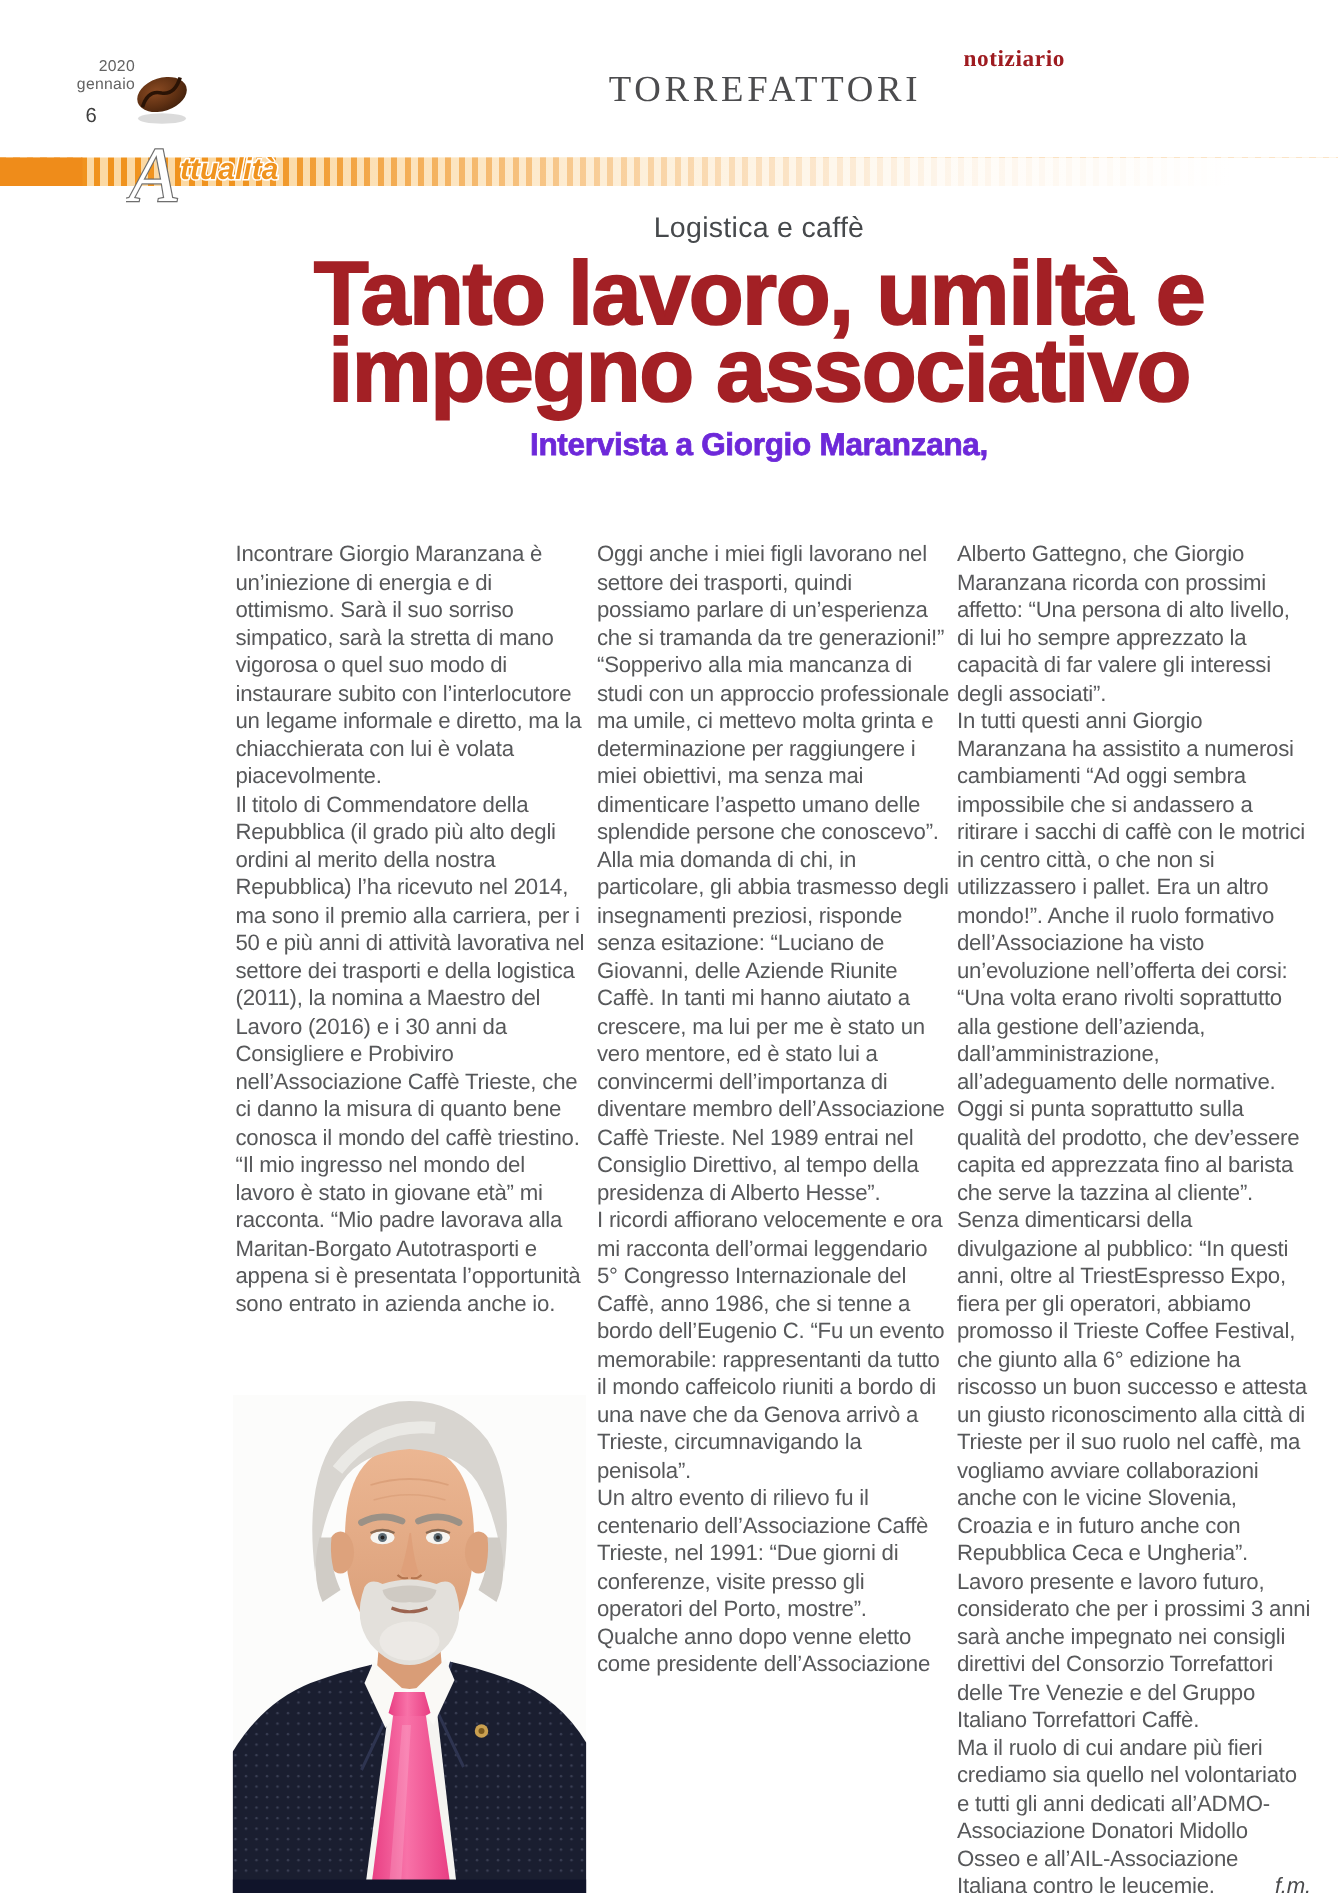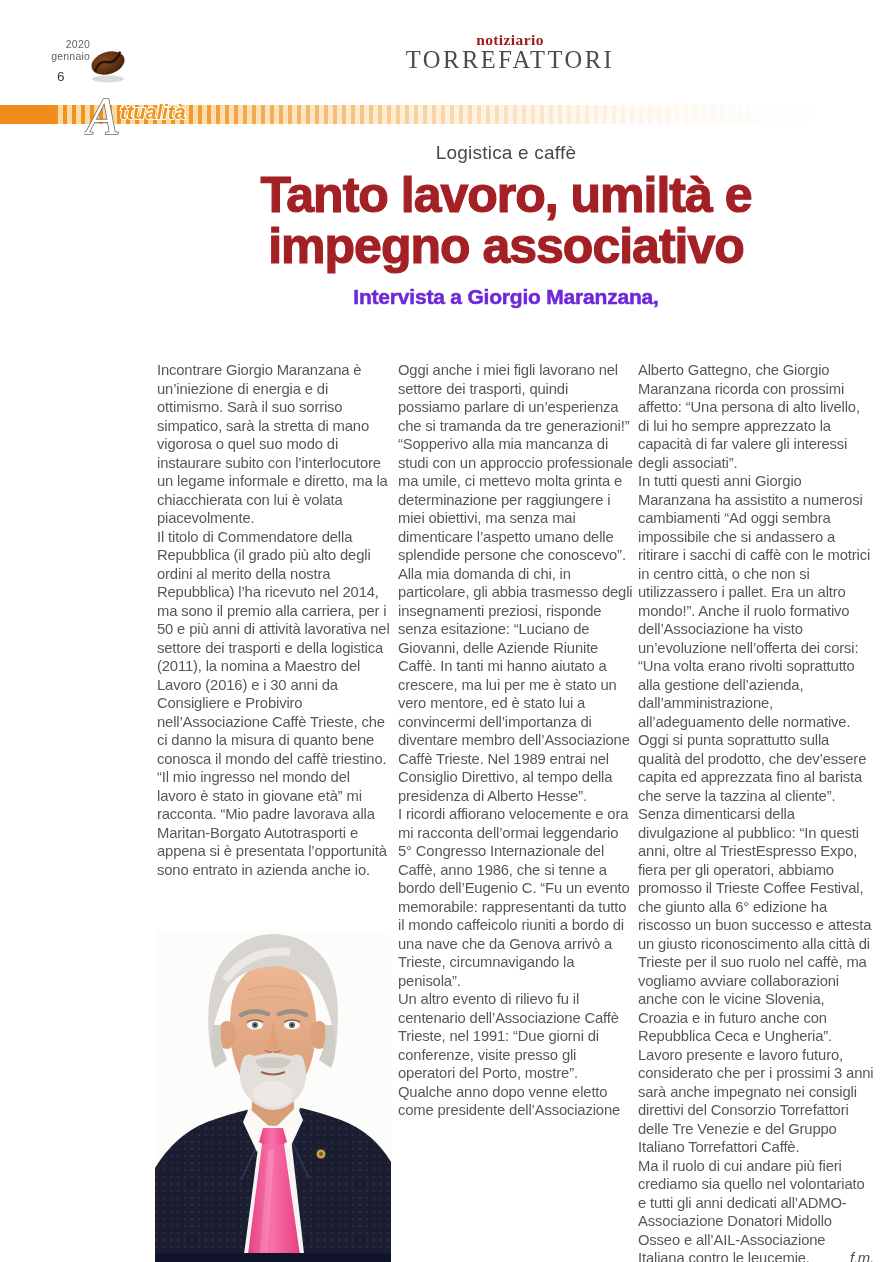--- a/index.html
+++ b/index.html
@@ -10,36 +10,36 @@
     padding-left:44px;
   }
   
   .issue{position:absolute; top:38px; left:38px; width:52px; text-align:right;
          font-size:10.5px; line-height:12px; color:#636363; letter-spacing:.2px;}
   .page-num{position:absolute; top:69px; left:57px; font-size:13.5px; color:#3f3f3f;}
   .bean{position:absolute; top:44px; left:84px; width:48px; height:42px;}
   
   .masthead{position:absolute; top:31px; left:310px; width:400px; text-align:center;}
   .logo-top{font-family:"Liberation Serif", serif; font-weight:bold; font-size:15.5px;
-            color:#9e1b20; letter-spacing:.4px;}
+            color:#9e1b20; letter-spacing:.4px;text-align:right;}
   .logo-main{font-family:"Liberation Serif", serif; font-size:24.5px; color:#4c4c4e;
              letter-spacing:2.5px; margin-top:-3px;}
   
   .banner{position:absolute; top:105px; left:0; width:892px; height:19px;
           background:repeating-linear-gradient(90deg,#f0931e 0 4px,#fbd9a4 4px 9px);}
   .banner::before{content:""; position:absolute; left:0; top:0; width:55px; height:100%;
           background:#ef8c1a;}
   .banner::after{content:""; position:absolute; inset:0;
           background:linear-gradient(90deg, rgba(255,255,255,0) 18%, rgba(255,255,255,.55) 45%,
           rgba(255,255,255,.9) 70%, #ffffff 92%);}
   .section-label{position:absolute; left:84px; top:88px; width:140px; height:62px; z-index:3;}
   
   .title-block{position:absolute; left:120px; top:142px; width:772px; text-align:center;}
   .kicker{font-size:19px; color:#46494c; letter-spacing:.2px;}
-  .headline{font-weight:bold; font-size:50px; line-height:51px; letter-spacing:-1px;
+  .headline{font-weight:bold; font-size:60px; line-height:51px; letter-spacing:-1px;
             color:#a32025; -webkit-text-stroke:1.2px currentColor; margin-top:6px;}
   .subtitle{font-weight:bold; font-size:21px; line-height:23px; color:#6d28d9;
             -webkit-text-stroke:.5px currentColor; margin-top:13px; letter-spacing:-.2px;}
   
   .col{position:absolute; top:361px; width:236px; font-size:14.8px; line-height:18.5px;
        color:#57585a; letter-spacing:-.15px; text-align:left;}
   .col p{margin:0;}
   .col-1{left:157px;} .col-2{left:398px;} .col-3{left:638px;}
   .sig{float:right; font-style:italic; color:#4a4b4d;}
   

